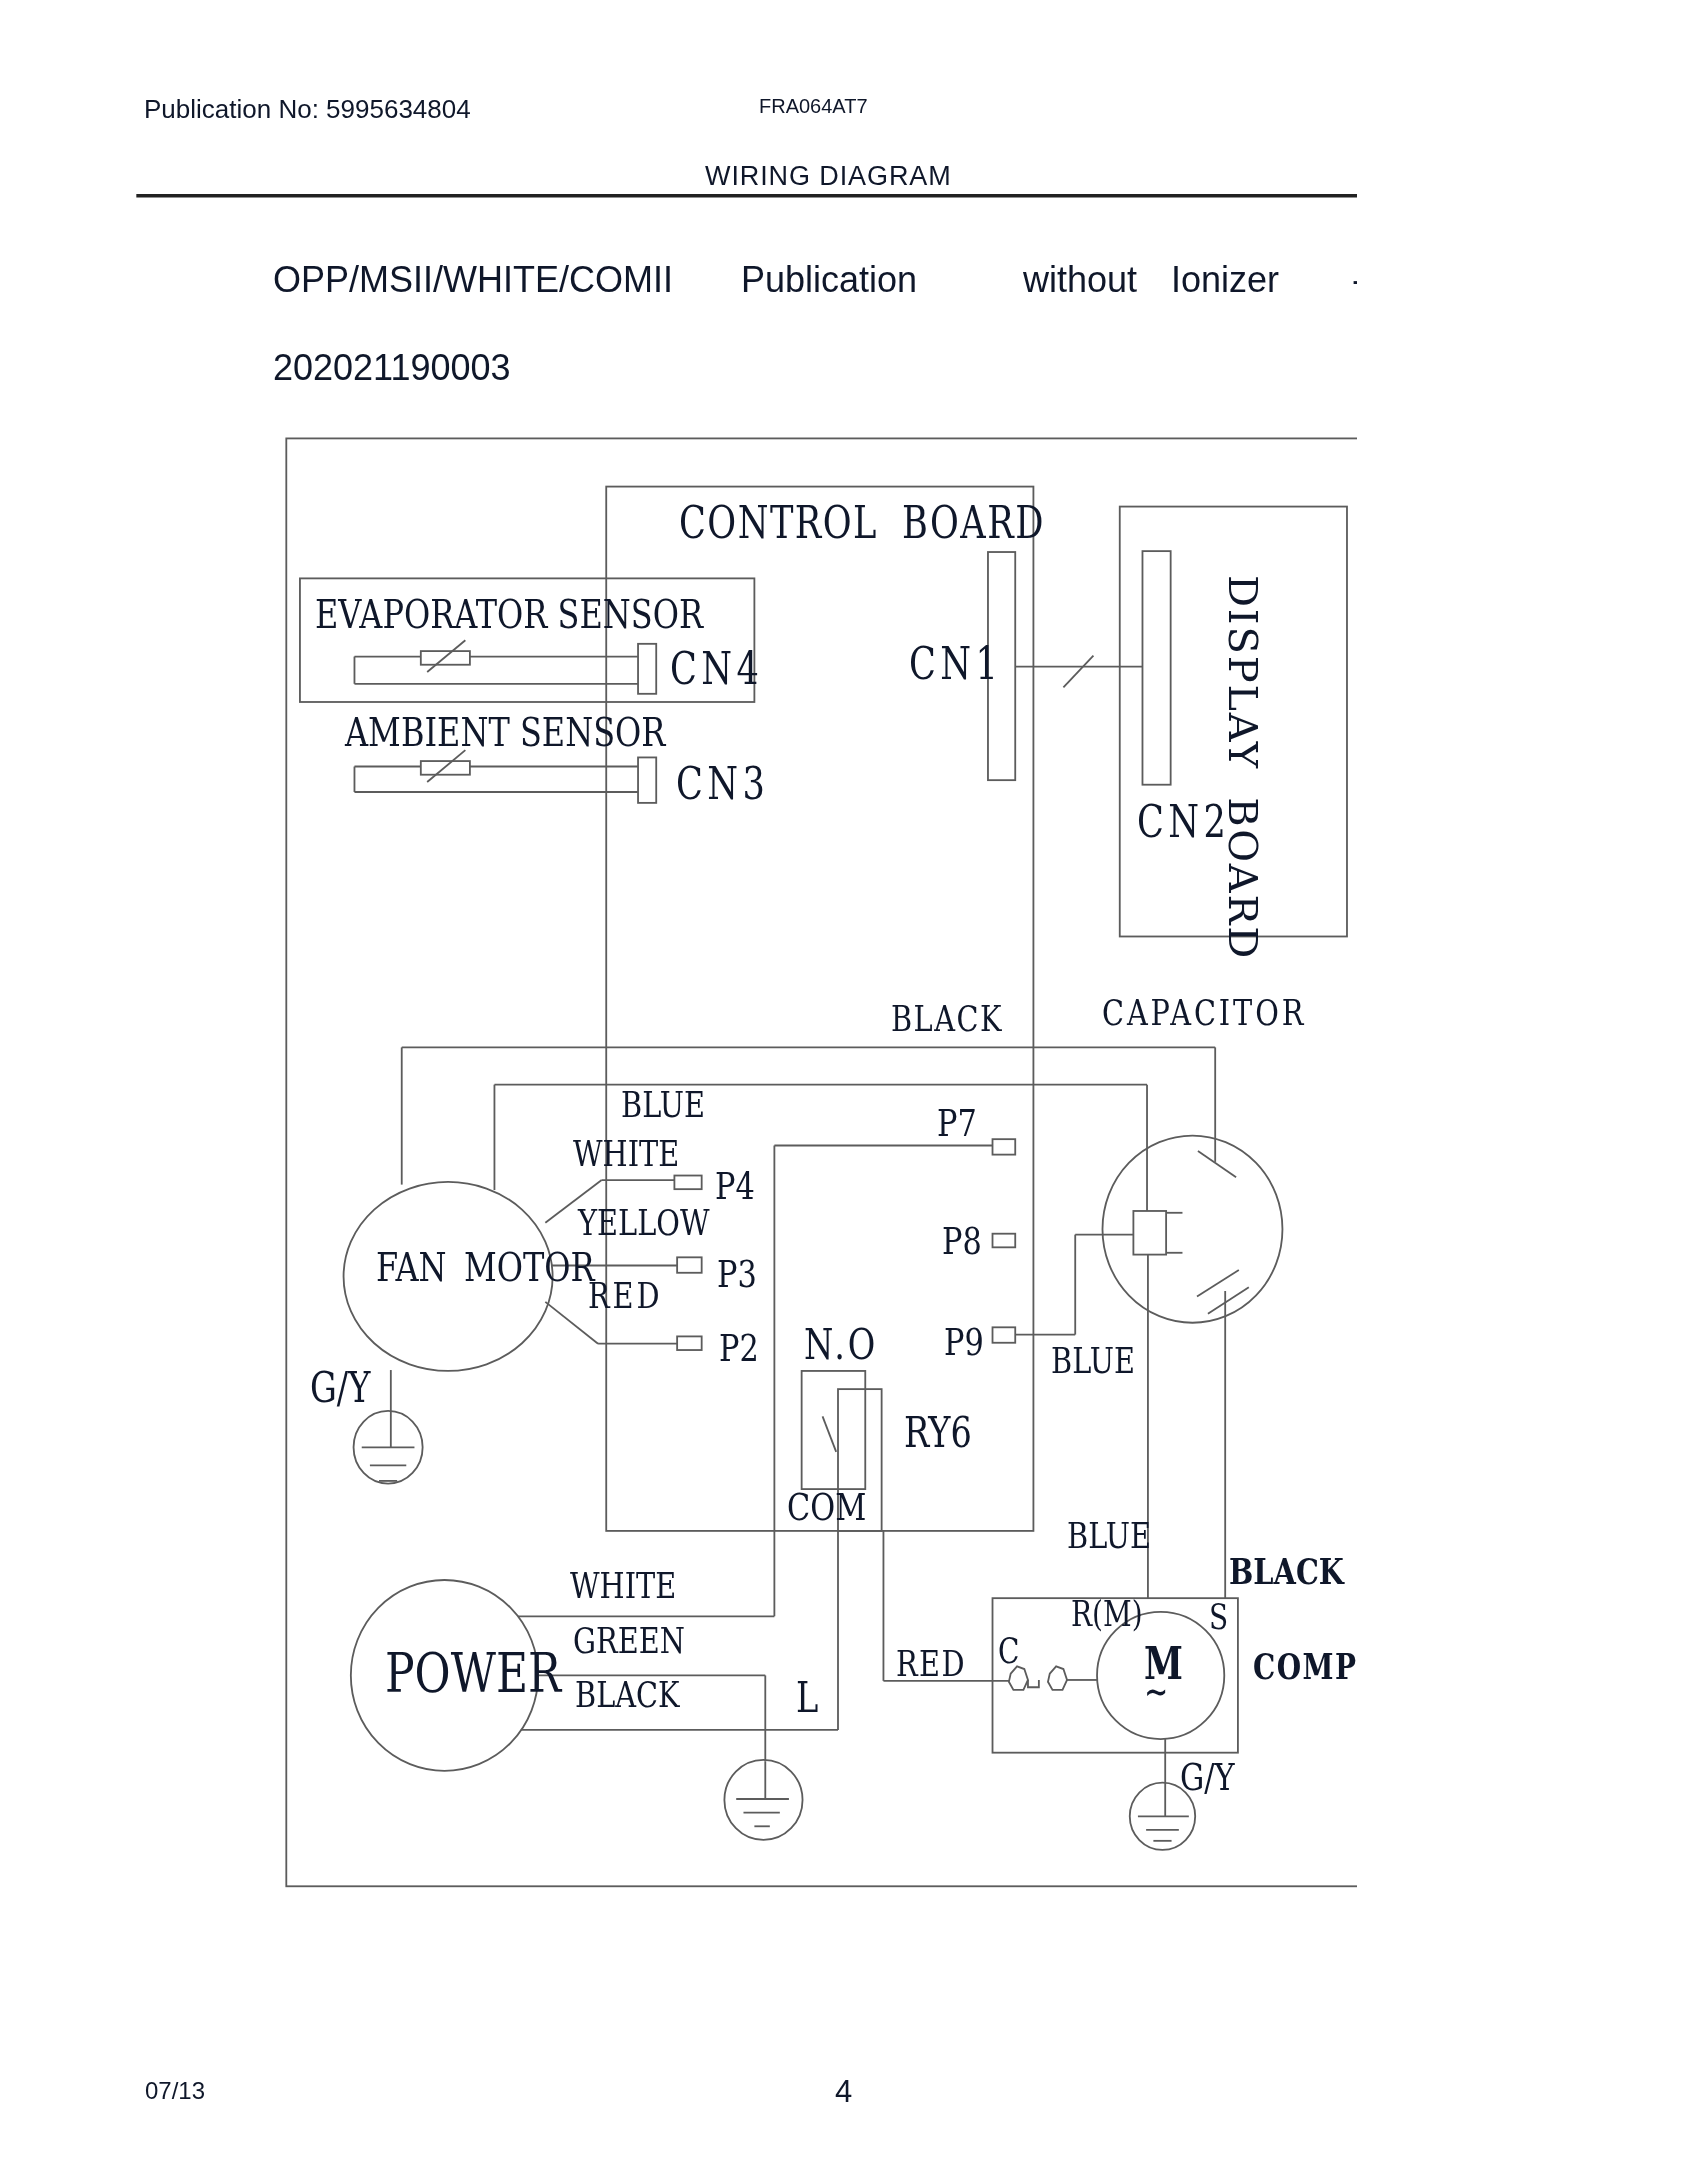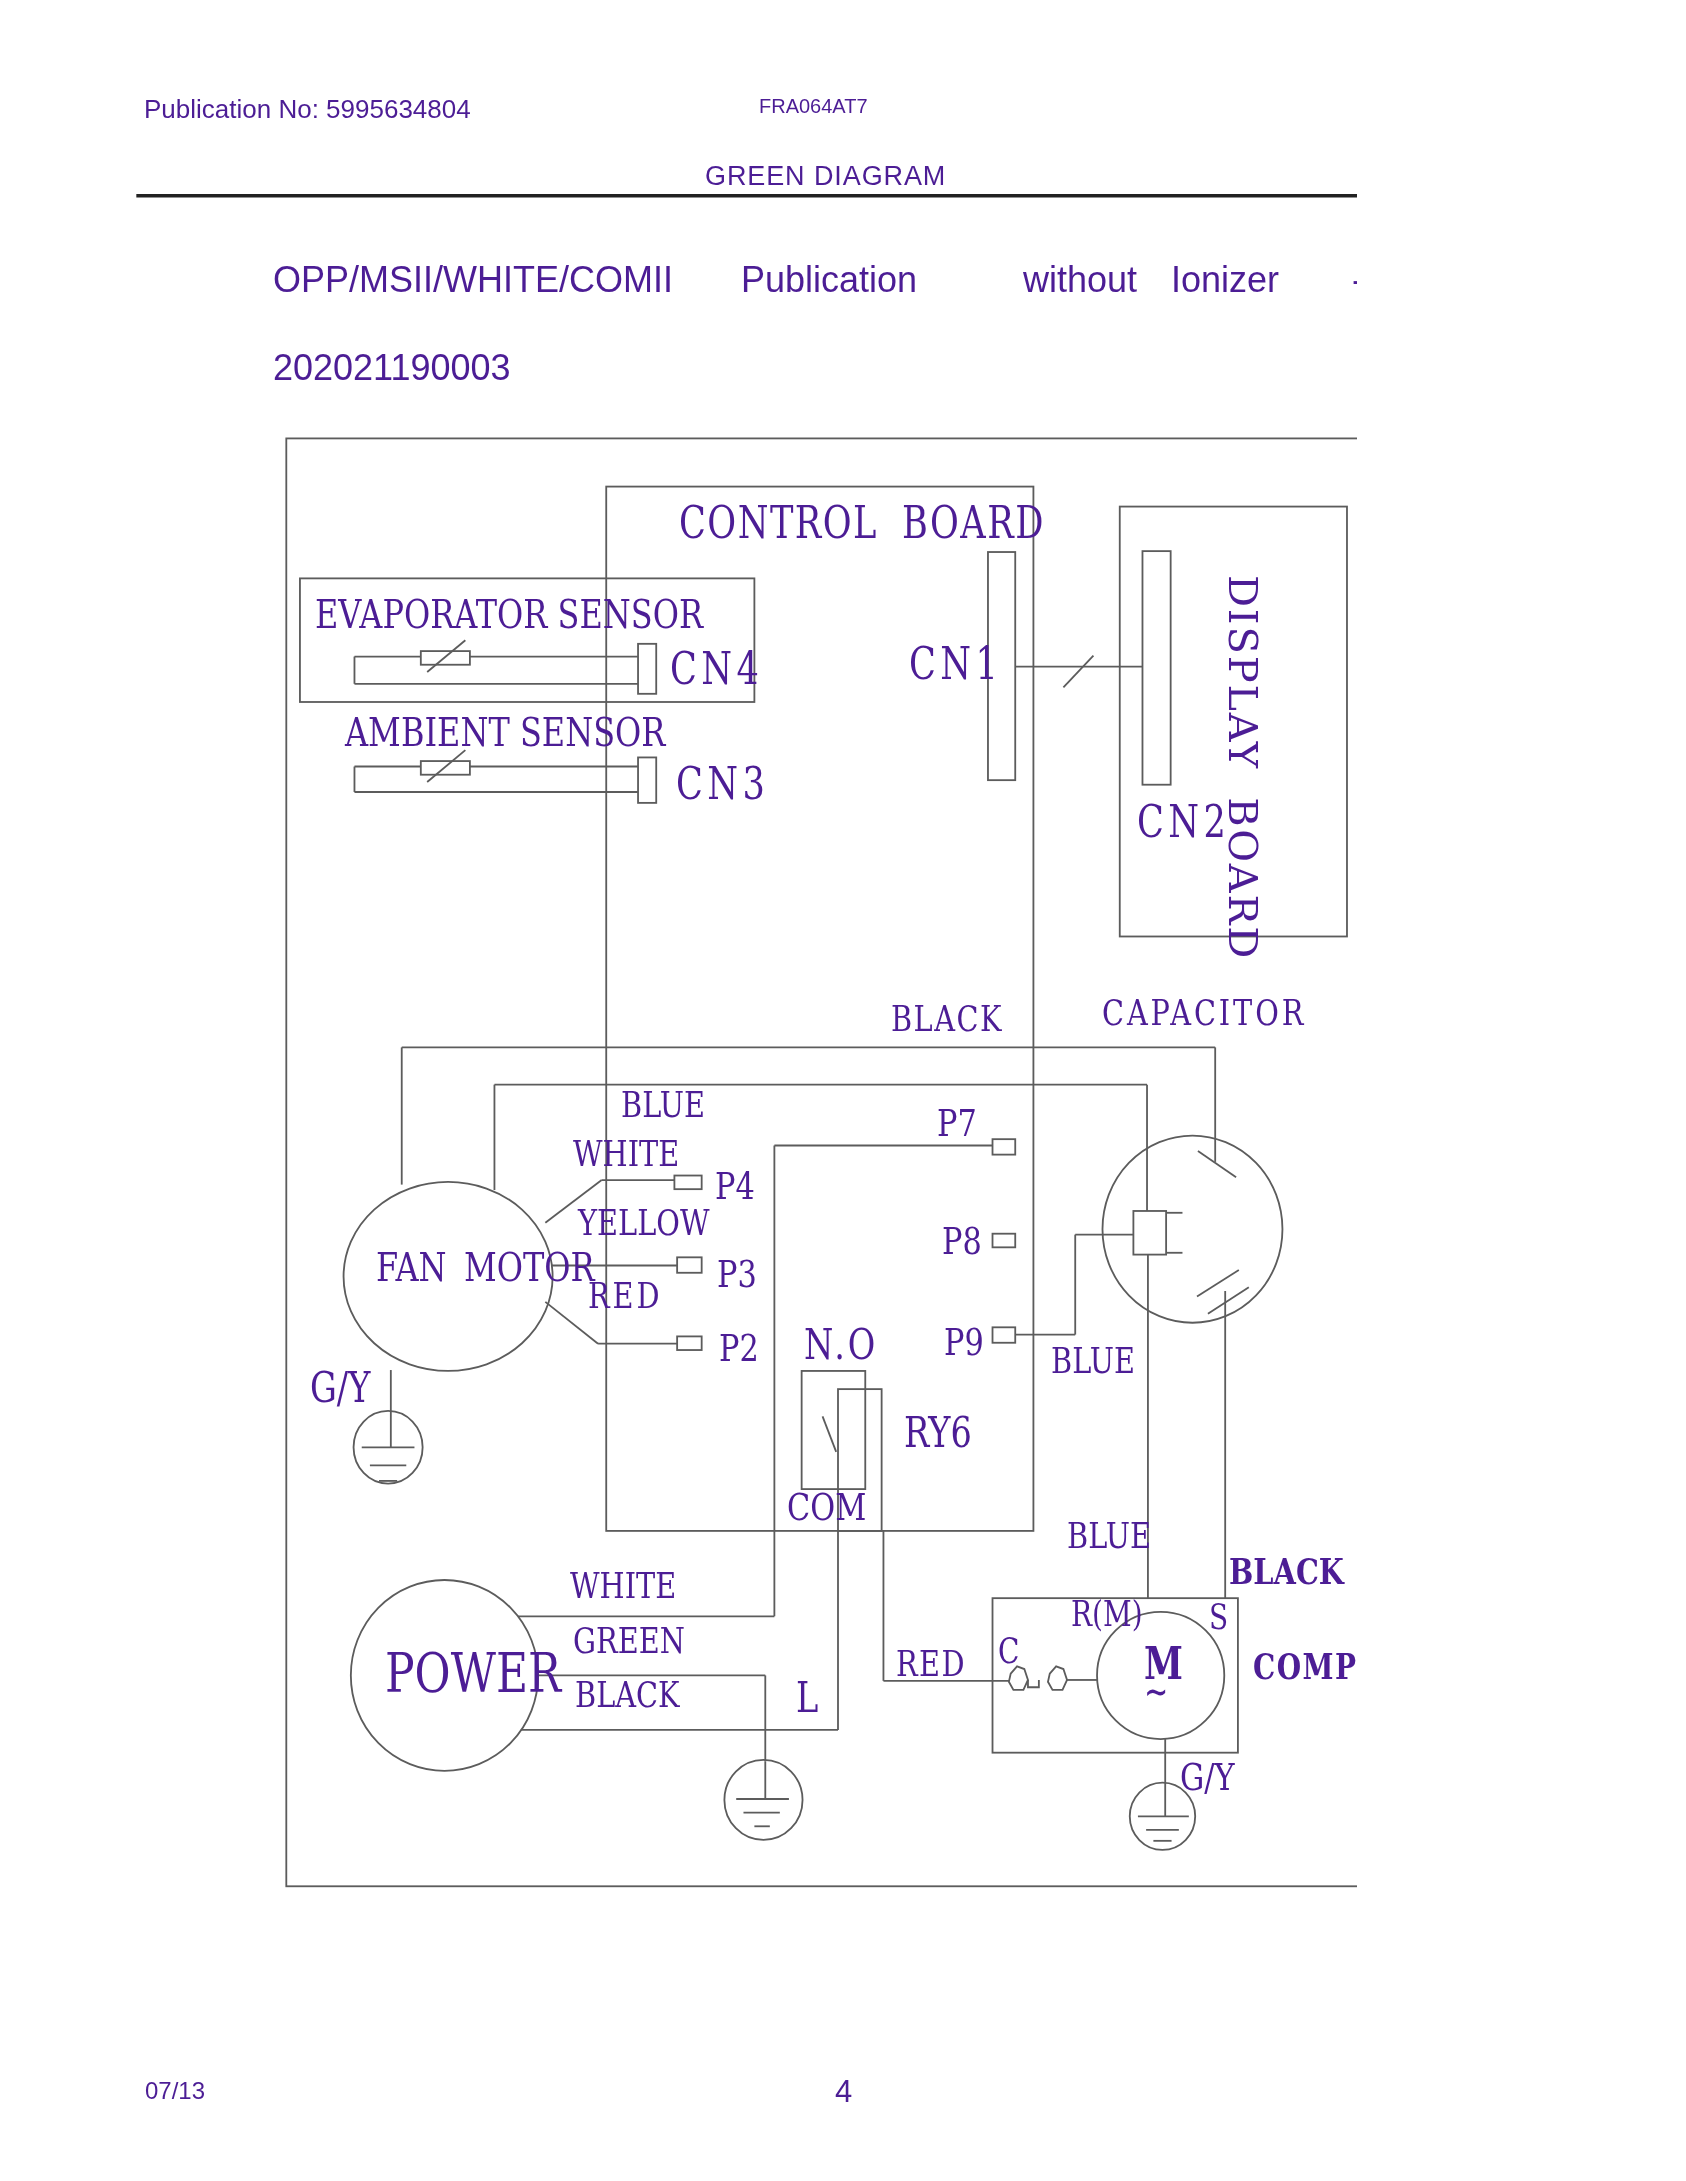--- a/index.html
+++ b/index.html
@@ -1,17 +1,17 @@
 <!DOCTYPE html>
 <html style="font-size:14.5px"><head>
 <meta charset="utf-8">
 <style>
   html,body{margin:0;padding:0;background:#fff;}
   #page{position:relative;width:1357px;height:2182px;background:#fff;overflow:hidden;
-        font-family:"Liberation Sans",sans-serif;color:#4c1d95;}
+        font-family:"Liberation Sans",sans-serif;color:#0f172a;}
   #art{position:absolute;left:0;top:0;}
   .t{position:absolute;white-space:nowrap;line-height:1;}
   .sans{font-family:"Liberation Sans",sans-serif;}
   .cad{font-family:"DejaVu Serif","Liberation Serif",serif;transform:scaleX(0.8);transform-origin:left top;}
   .cadv{font-family:"DejaVu Serif","Liberation Serif",serif;writing-mode:vertical-rl;text-orientation:mixed;}
   .b{font-weight:bold;}
 </style>
 </head>
 <body>
 
@@ -120,21 +120,21 @@
 
     <line x1="1282" y1="1913" x2="1282" y2="1998"></line>
     <ellipse cx="1279" cy="1998" rx="36" ry="37"></ellipse>
     <line x1="1252" y1="1998" x2="1308" y2="1998"></line>
     <line x1="1261" y1="2013" x2="1297" y2="2013"></line>
     <line x1="1269" y1="2025" x2="1289" y2="2025"></line>
   </svg>
 
   <div class="t sans" style="left:144px;top:96px;font-size:26px;">Publication No: 5995634804</div>
   <div class="t sans" style="left:759px;top:96px;font-size:20px;">FRA064AT7</div>
-  <div class="t sans" style="left:705px;top:163px;font-size:27px;letter-spacing:0.9px;">GREEN DIAGRAM</div>
+  <div class="t sans" style="left:705px;top:163px;font-size:27px;letter-spacing:0.9px;">WIRING DIAGRAM</div>
 
   <div class="t sans" style="left:273px;top:262px;font-size:36px;">OPP/MSII/WHITE/COMII</div>
   <div class="t sans" style="left:741px;top:262px;font-size:36px;">Publication</div>
   <div class="t sans" style="left:975px;top:262px;font-size:36px;margin-left:48px;">without</div>
   <div class="t sans" style="left:1171px;top:262px;font-size:36px;">Ionizer</div>
   <div class="t sans" style="left:1352px;top:262px;font-size:36px;">---</div>
   <div class="t sans" style="left:273px;top:350px;font-size:36px;">202021190003</div>
 
   <div class="t cad" style="left:679px;top:501px;font-size:44px;letter-spacing:1.8px;word-spacing:14.5px;">CONTROL BOARD</div>
   <div class="t cadv" style="left:1223px;top:575px;font-size:40px;letter-spacing:1.8px;word-spacing:12.7px;">DISPLAY BOARD</div>

